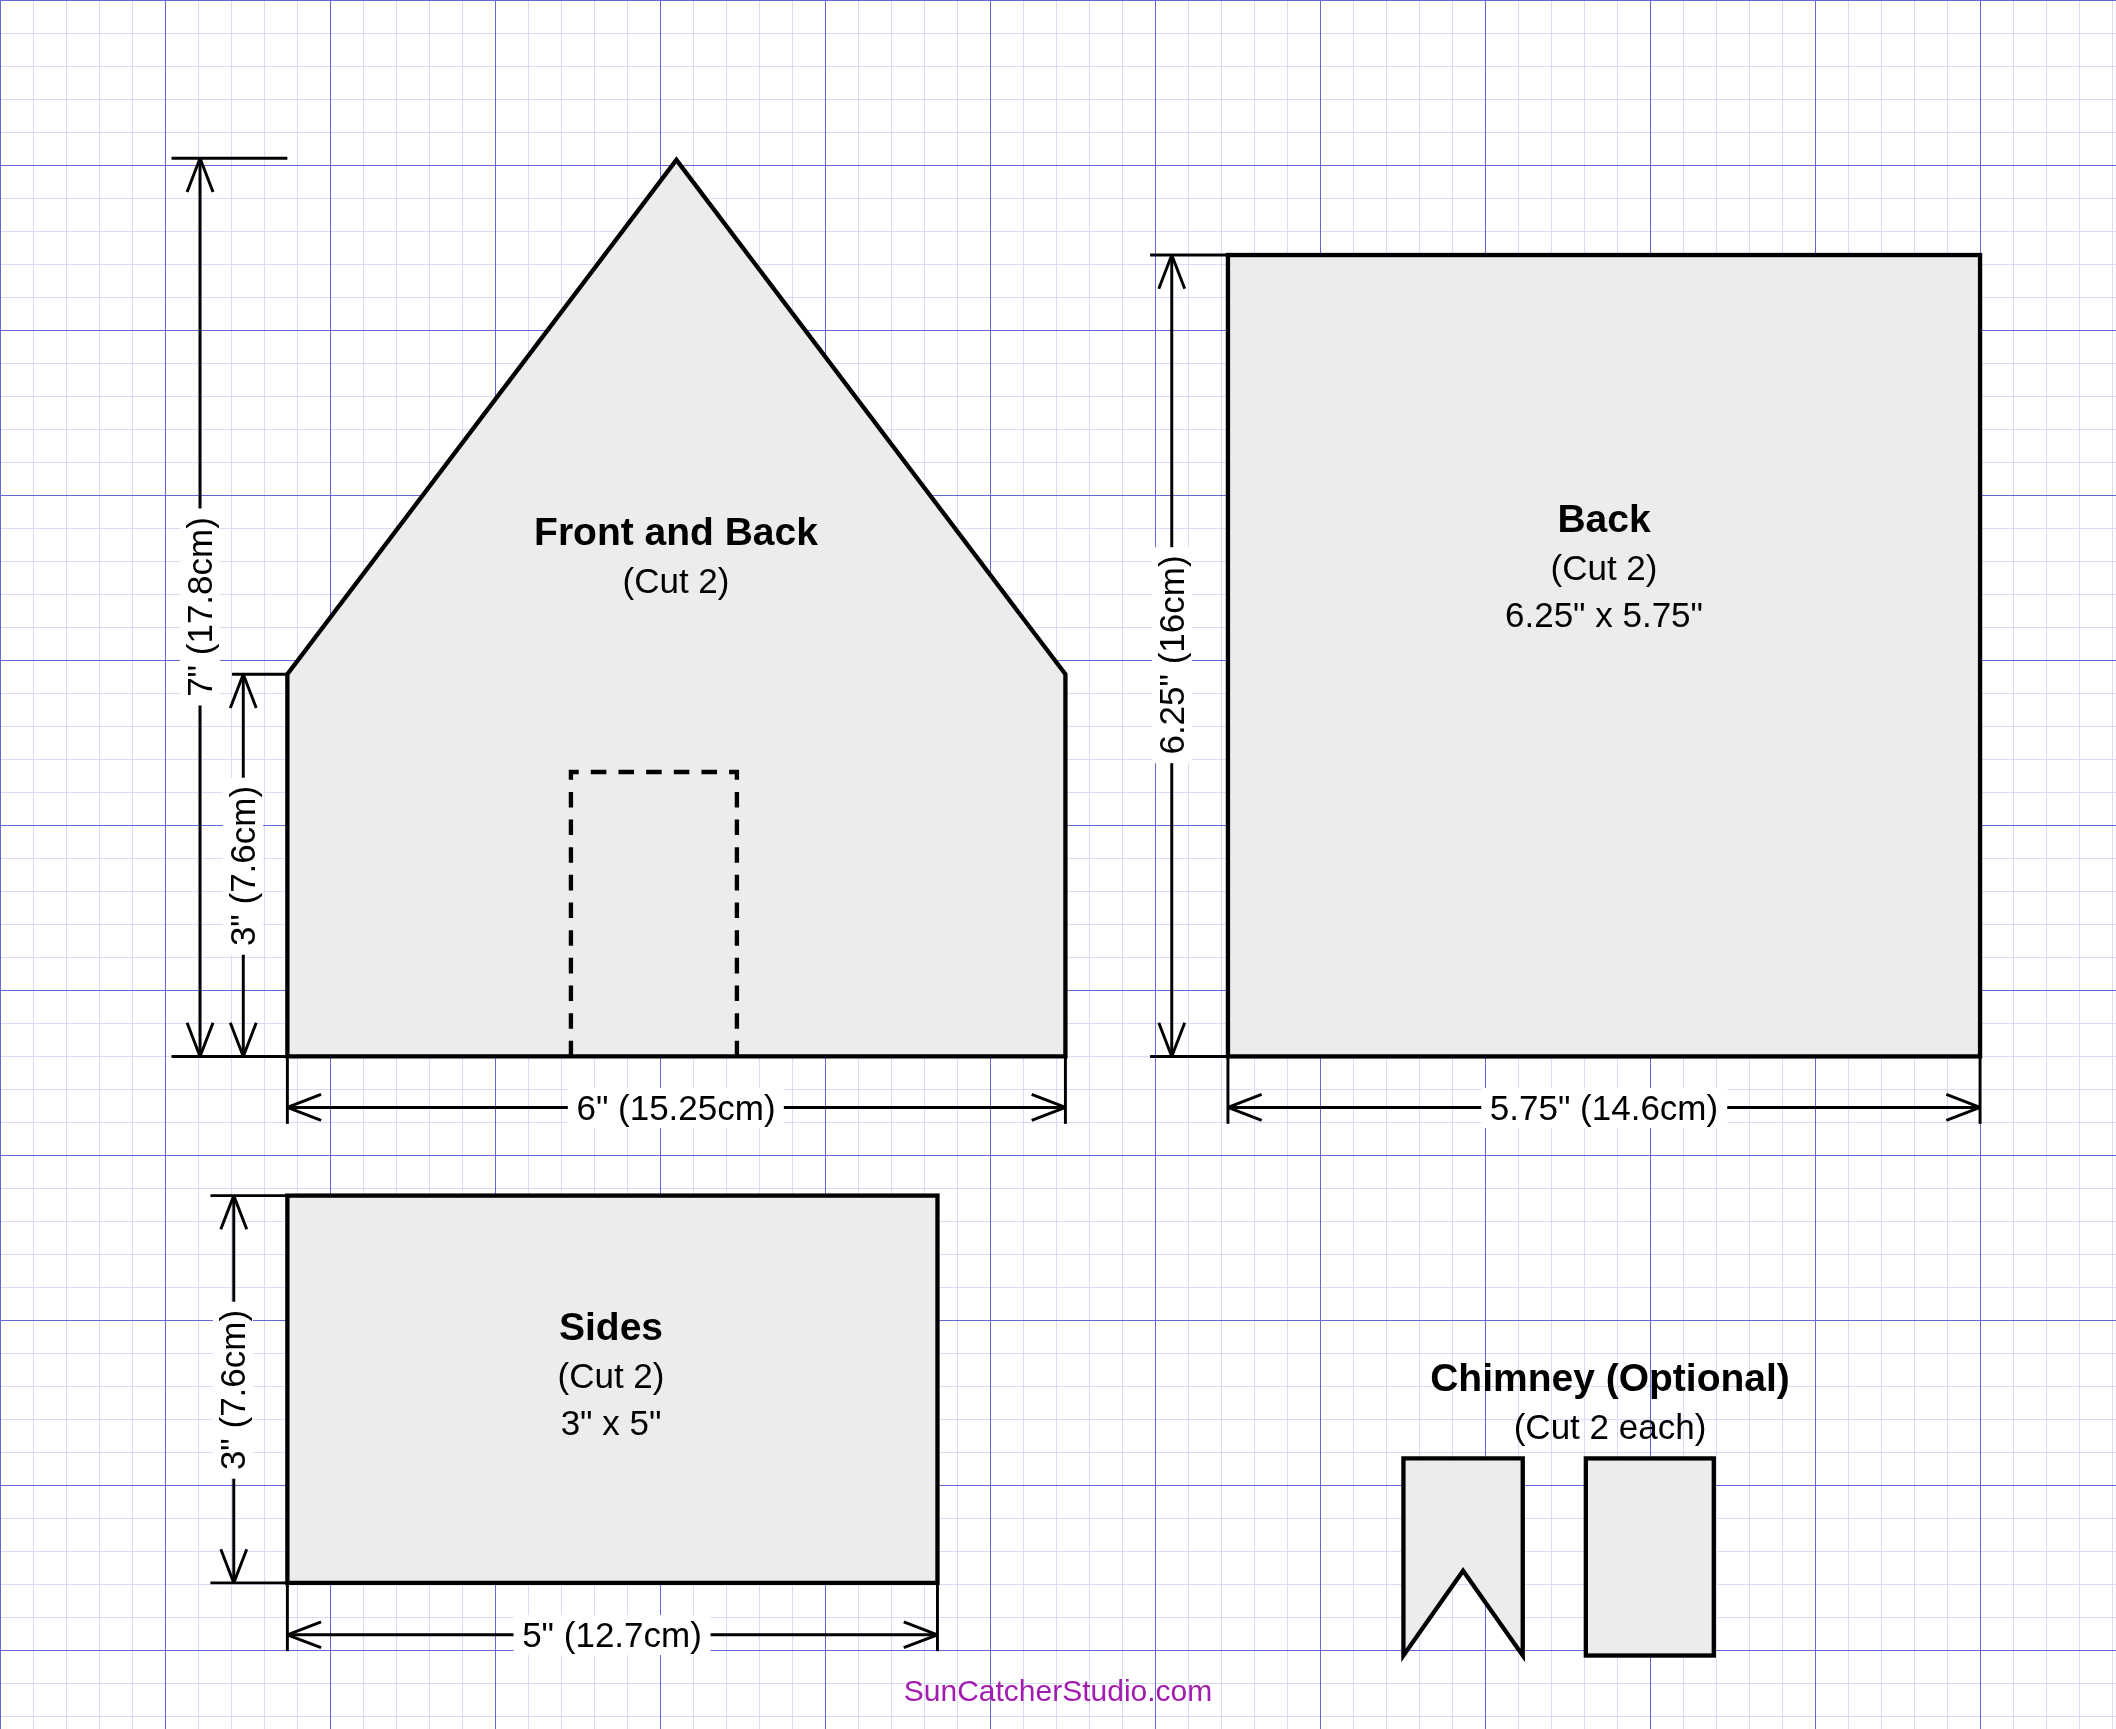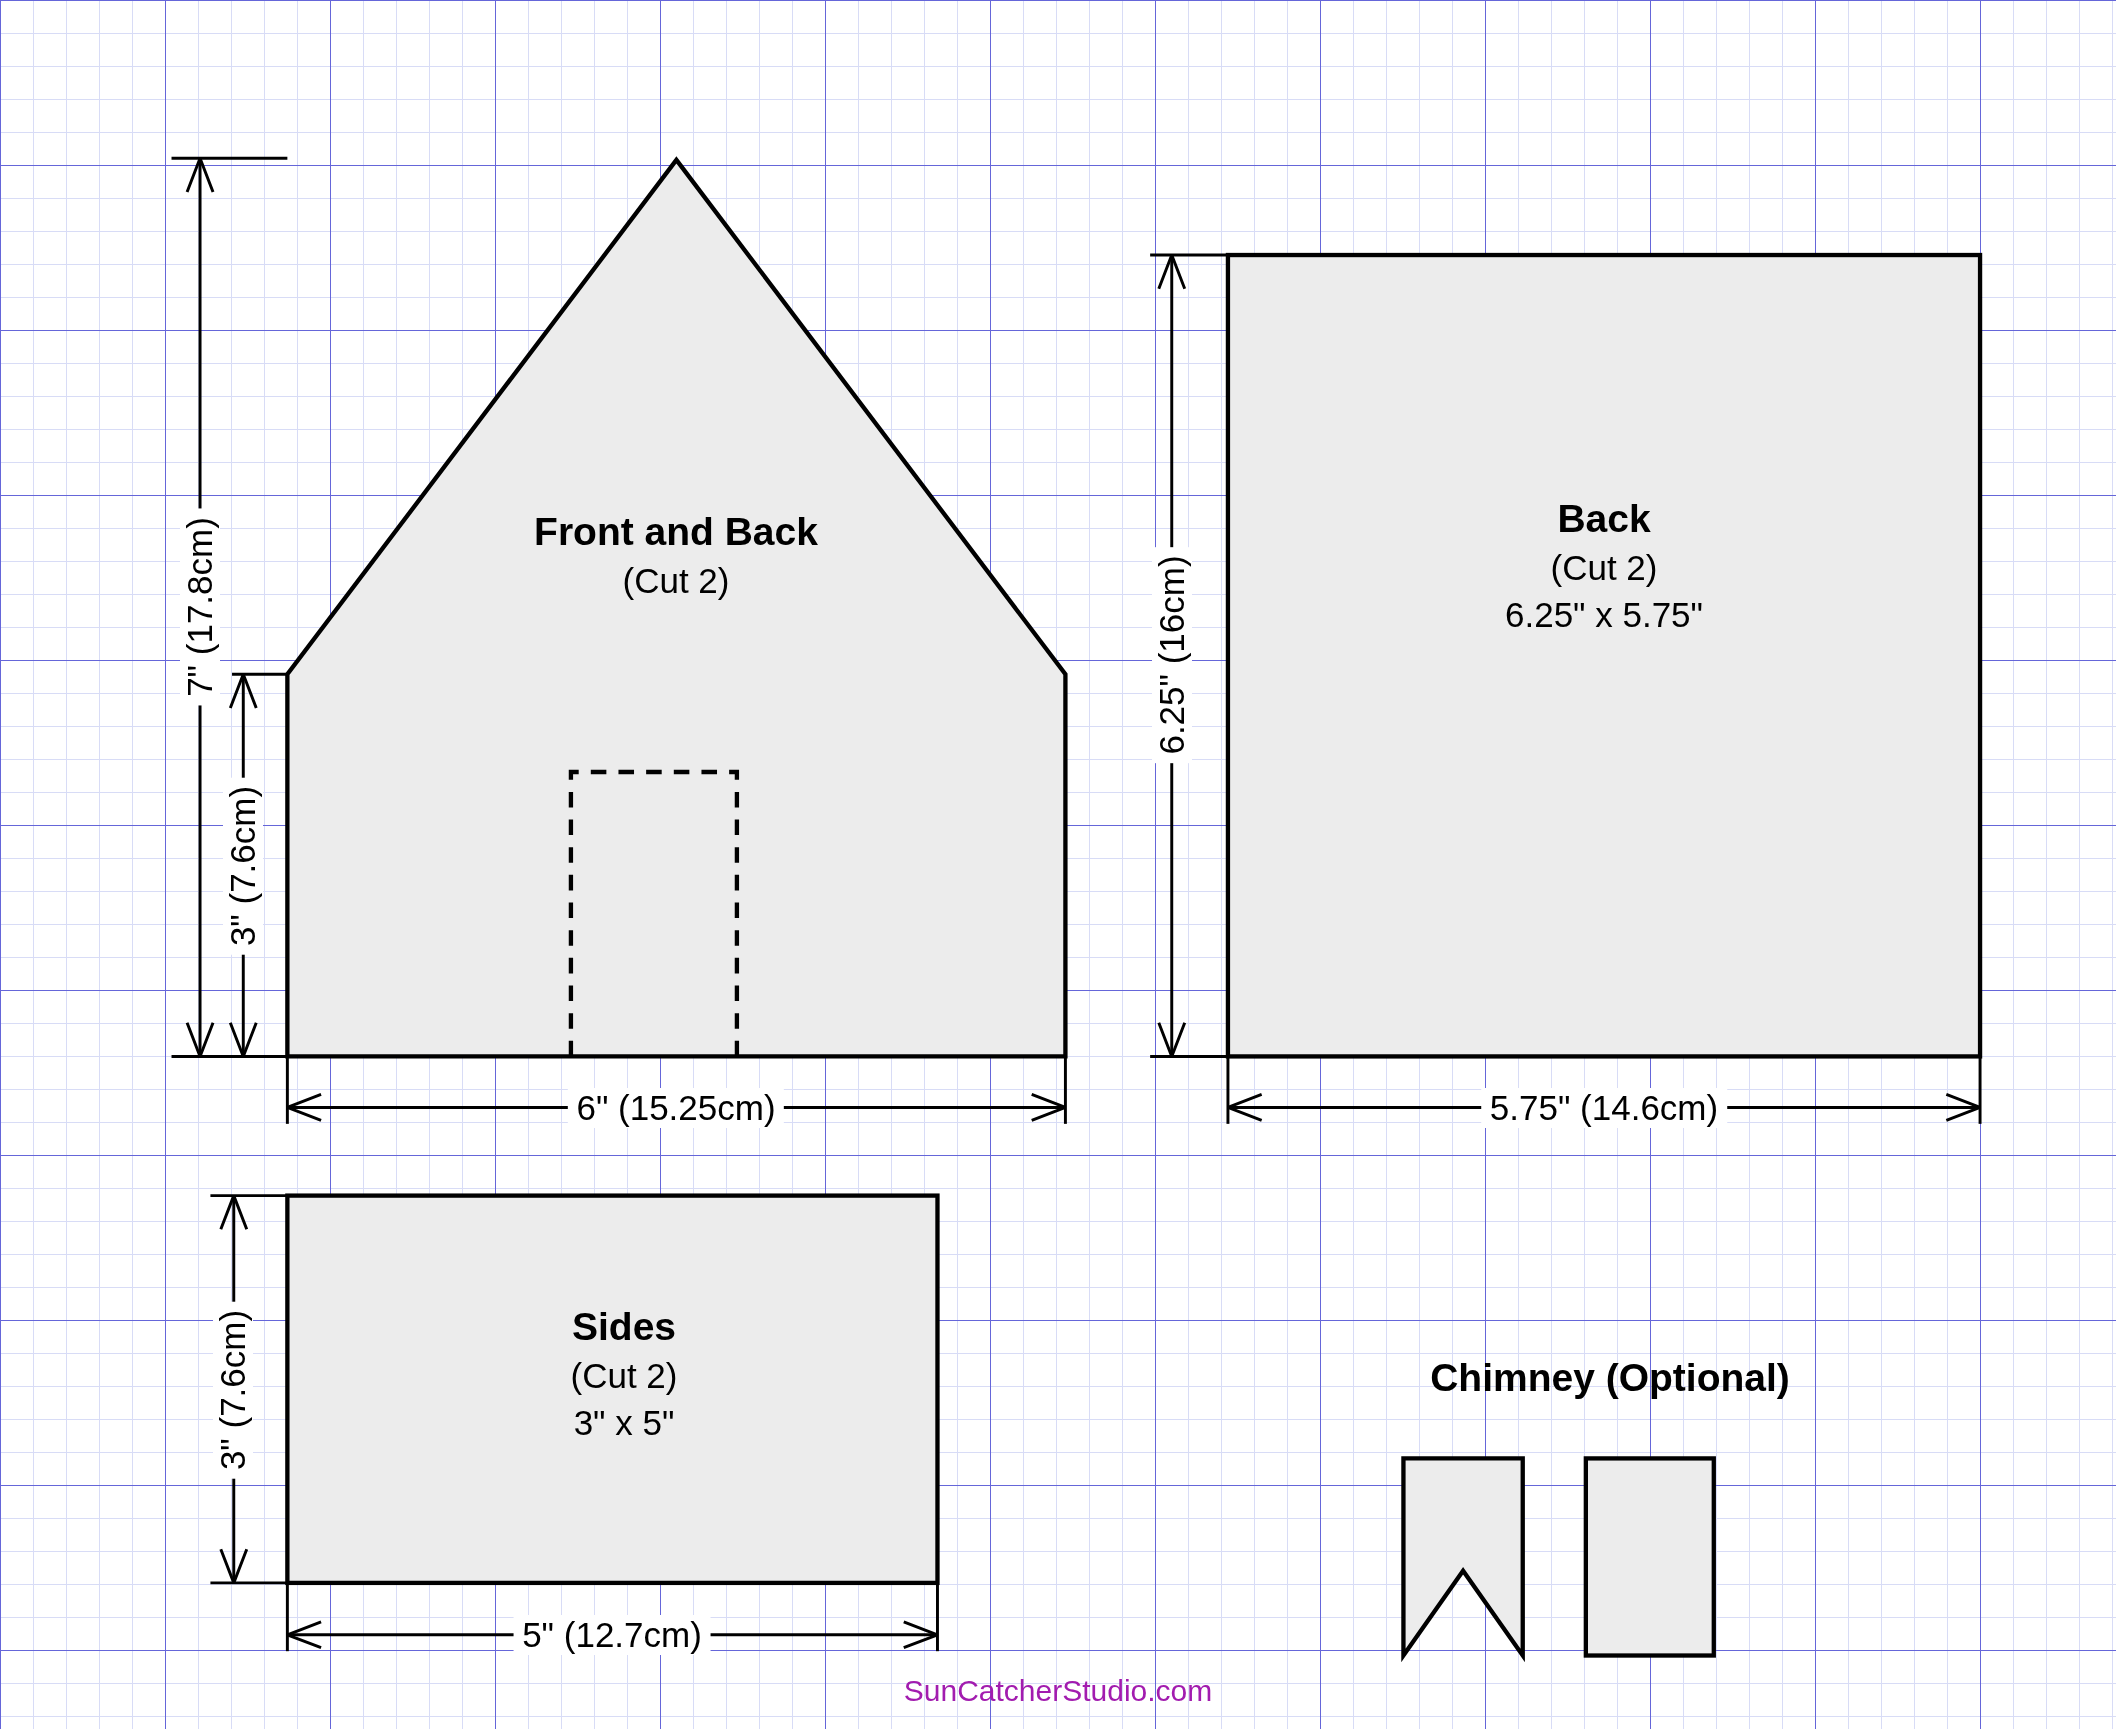--- a/index.html
+++ b/index.html
@@ -166,28 +166,29 @@
     <span class="ttl">Front and Back</span>
     <span class="sub">(Cut 2)</span>
   </div>
 
   <div class="label" style="left:1604px; top:493px; transform:translateX(-50%);">
     <span class="ttl">Back</span>
     <span class="sub">(Cut 2)</span>
     <span class="sub">6.25" x 5.75"</span>
   </div>
 
-  <div class="label" style="left:624px; top:1301px; transform:translateX(-50%);">
+  <div class="label" style="left:611px; top:1301px; transform:translateX(-50%);">
     <span class="ttl">Sides</span>
     <span class="sub">(Cut 2)</span>
     <span class="sub">3" x 5"</span>
   </div>
 
   <div class="label" style="left:1610px; top:1316px; transform:translateX(-50%);margin-top:36px;">
     <span class="ttl">Chimney (Optional)</span>
+    <span class="sub">(Cut 2 each)</span>
   </div>
 
   <div class="dim-text vert" style="left:200px; top:607px; transform:translate(-50%,-50%) rotate(-90deg);">7" (17.8cm)</div>
 
   <div class="dim-text vert" style="left:243px; top:866px; transform:translate(-50%,-50%) rotate(-90deg);">3" (7.6cm)</div>
 
   <div class="dim-text" style="left:676px; top:1108px; transform:translate(-50%,-50%);">6" (15.25cm)</div>
 
   <div class="dim-text vert" style="left:1172px; top:655px; transform:translate(-50%,-50%) rotate(-90deg);">6.25" (16cm)</div>
 

